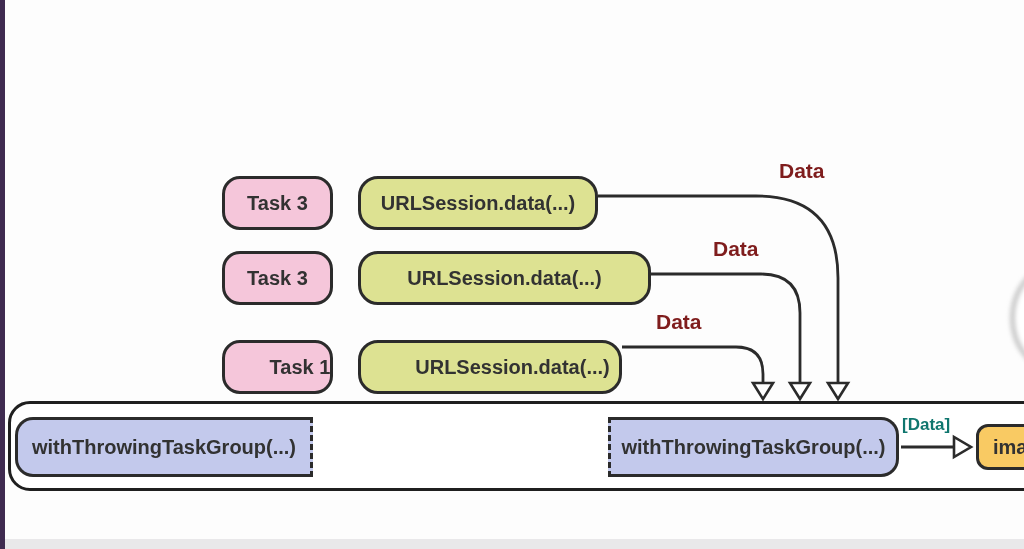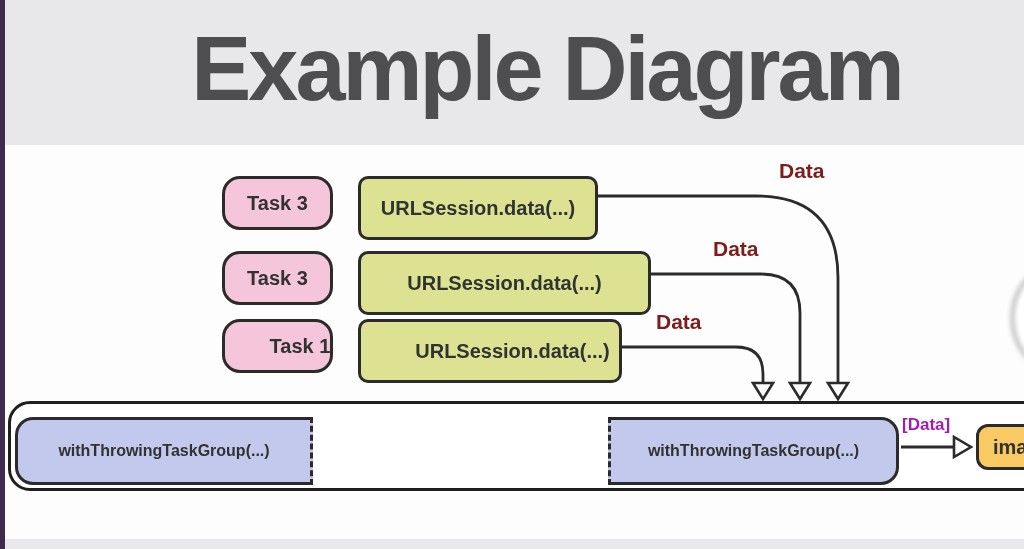--- a/index.html
+++ b/index.html
@@ -21,49 +21,49 @@
     font-size:90px;font-weight:bold;color:#4e4e50;letter-spacing:-3px;
     padding-left:64px;margin-top:-6px;white-space:nowrap;
   }
   .node{
     position:absolute;box-sizing:border-box;
     display:flex;align-items:center;justify-content:center;
     border:3px solid #2b2b2b;color:#323232;font-weight:600;font-size:20px;
     white-space:nowrap;z-index:10;
   }
   .task-box{background:#f5c6da;border-radius:18px;left:222px;width:111px;height:54px;}
-  .call-box{background:#dde292;border-radius:10px;left:358px;height:64px;}
+  .call-box{background:#dde292;border-radius:20px;left:358px;height:54px;}
   .row-y-0{top:176px;}
   .row-y-1{top:251px;}
-  .row-y-2{top:319px;padding-left:45px;}
+  .row-y-2{top:340px;padding-left:45px;}
   .call-w-0{width:240px;}
   .call-w-1{width:293px;}
   .call-w-2{width:264px;}
   .edge-label{
     position:absolute;font-size:21px;font-weight:600;color:#7f1d1d;z-index:12;
   }
   .exec-lane{
     position:absolute;left:8px;top:401px;width:1056px;height:90px;
     box-sizing:border-box;border:3px solid #1f1f1f;border-radius:22px;
     background:#ffffff;z-index:8;
   }
   .group-box{
-    background:#c3c9ec;font-size:16px;top:417px;height:68px;z-index:11;
+    background:#c3c9ec;font-size:20px;top:417px;height:60px;z-index:11;
   }
   .group-left{
     left:15px;width:298px;border-radius:18px 0 0 18px;
     border-right:3px dashed #2b2b2b;
   }
   .group-right{
     left:608px;width:291px;border-radius:0 18px 18px 0;
     border-left:3px dashed #2b2b2b;
   }
   .result-edge-label{
     position:absolute;left:902px;top:415px;font-size:17px;font-weight:700;
-    color:#a21caf;z-index:12;
+    color:#0f766e;z-index:12;
   }
   .result-box{
     background:#f9ca63;border-radius:12px;left:976px;top:424px;
     width:86px;height:46px;justify-content:flex-start;padding-left:14px;
   }
   .lane-label{
     position:absolute;left:27px;top:504px;font-size:22px;font-weight:500;
     color:#1d1d1d;z-index:12;
   }
   .bottom-strip{
@@ -80,23 +80,20 @@
     pointer-events:none;
   }
 </style>
 </head>
 <body>
 
 <div class="screen">
 
   <div class="accent-strip"></div>
 
-  <div class="header-band">
-    <div class="page-title">Example Diagram</div>
-  </div>
 
   <div class="node task-box row-y-0">
     <span>Task 3</span>
   </div>
   <div class="node call-box call-w-0 row-y-0">
     <span>URLSession.data(...)</span>
   </div>
 
   <div class="node task-box row-y-1">
     <span>Task 3</span>

